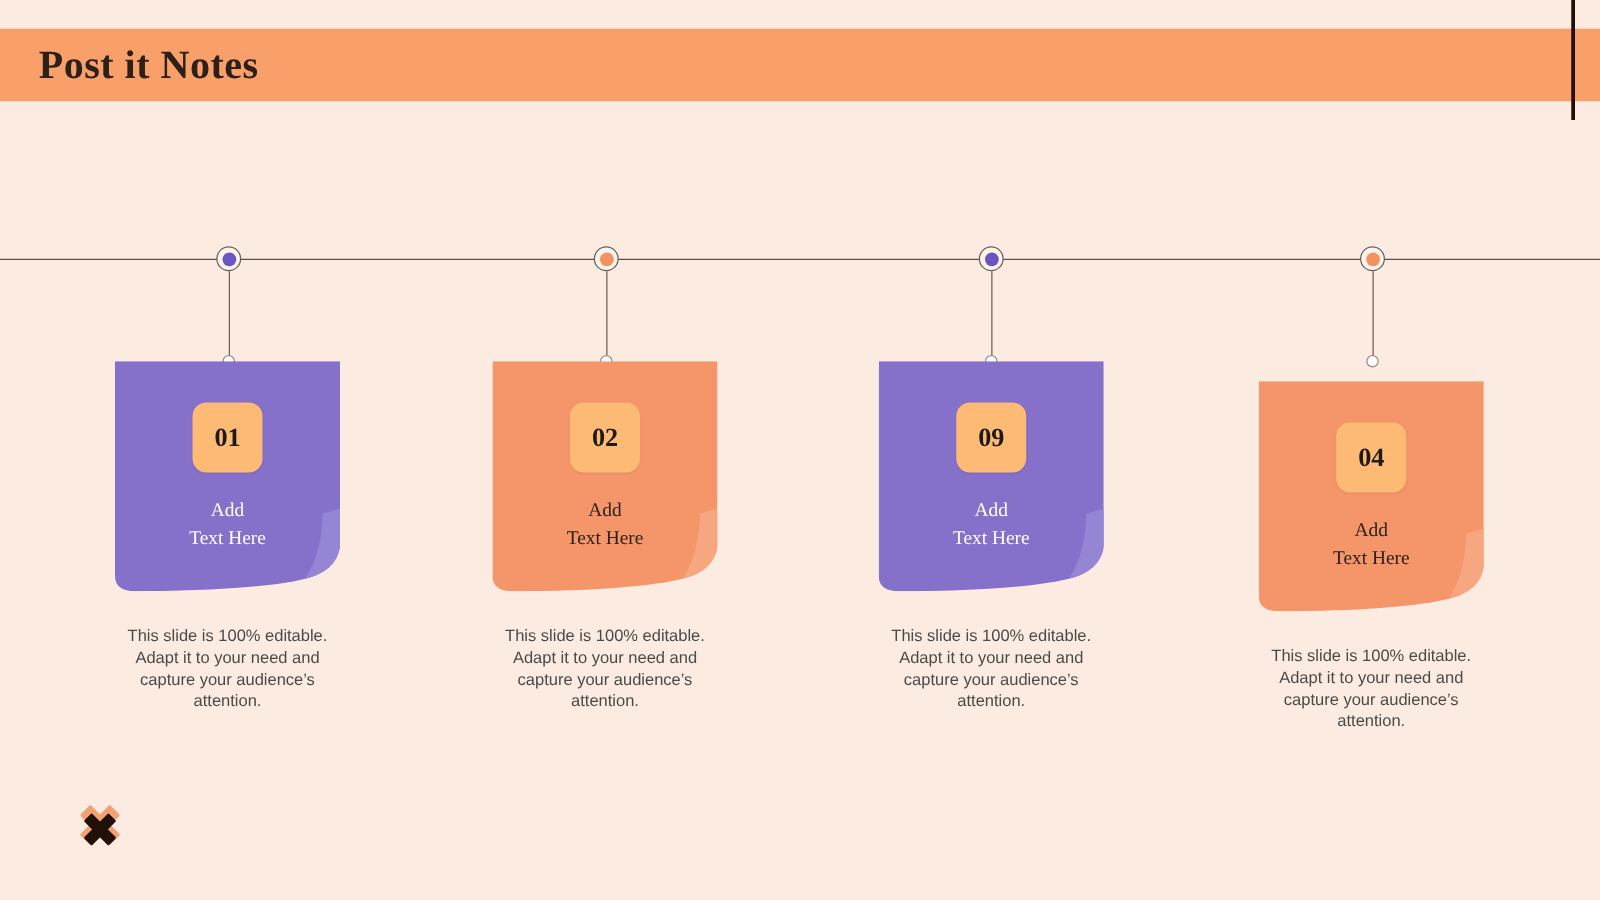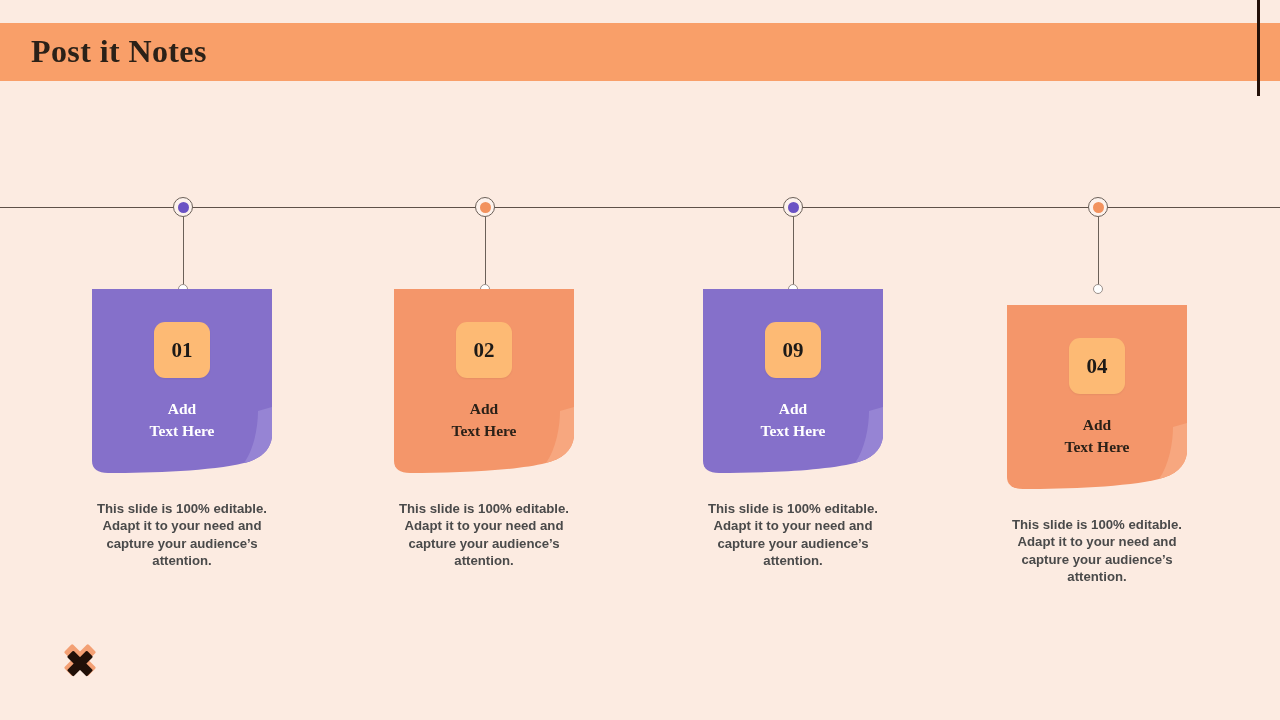--- a/index.html
+++ b/index.html
@@ -134,39 +134,38 @@
     font-weight: bold;
     font-size: 21px;
     color: #1d1a17;
     box-shadow: 0 1px 2px rgba(0,0,0,0.06);
   }
 
   .note-label {
     margin-top: 20px;
     text-align: center;
     font-family: "Liberation Serif", serif;
-    font-weight: bold;
+    font-weight: normal;
     font-size: 15.5px;
     line-height: 22px;
     white-space: pre-line;
   }
   .note-label.light { color: #ffffff; }
   .note-label.dark  { color: #2b2118; }
 
   .note-desc {
     position: absolute;
     top: 211px;
     width: 190px;
     left: -5px;
     text-align: center;
     font-family: "Liberation Sans", sans-serif;
     font-size: 13.2px;
     line-height: 17.4px;
     color: #4a4a4a;
-    font-weight: bold;
   }
 
   
   #footer-logo {
     position: absolute;
     left: 58px;
     top: 638px;
     width: 44px;
     height: 44px;
   }

